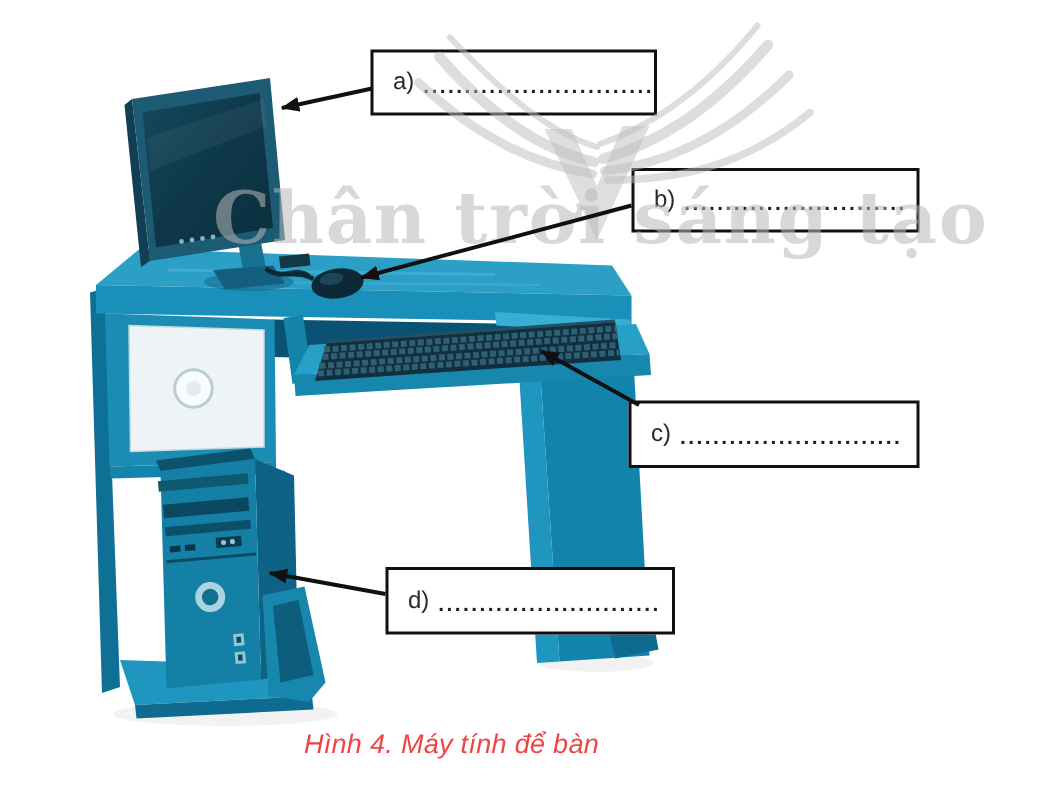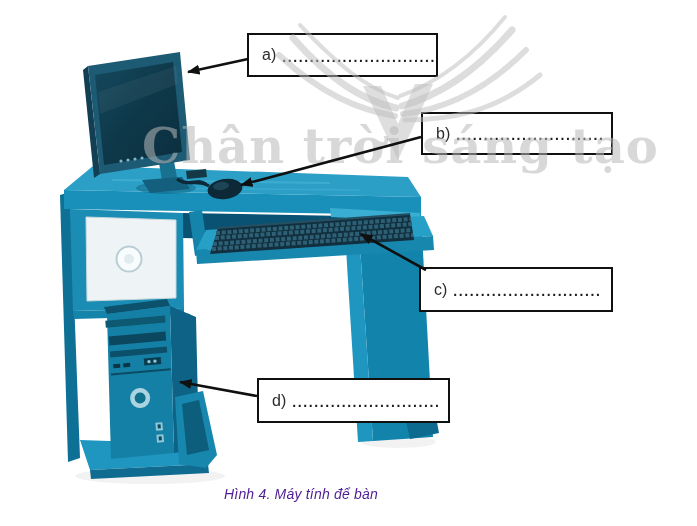--- a/index.html
+++ b/index.html
@@ -1,21 +1,21 @@
 <!DOCTYPE html>
 <html><head>
 <meta charset="utf-8">
 <style>
   html,body{margin:0;padding:0;background:#fff;}
   #page{position:relative;width:697px;height:526px;background:#ffffff;overflow:hidden;
         font-family:"Liberation Sans",sans-serif;}
   #scene,#arrows,#wmark{position:absolute;left:0;top:0;width:697px;height:526px;}
   #scene{z-index:1;}
   #caption{position:absolute;z-index:2;left:126px;top:486px;width:350px;text-align:center;
-           font-style:italic;font-size:14px;color:#4c1d95;letter-spacing:.2px;}
+           font-style:italic;font-size:18px;color:#ef4444;letter-spacing:.2px;}
   .lbox{position:absolute;z-index:3;background:#ffffff;border:2.5px solid #101010;
         box-sizing:border-box;display:flex;align-items:center;padding-left:13px;
         color:#2b2b2b;overflow:hidden;}
   .lp{font-size:16px;margin-right:6px;flex:0 0 auto;}
   .ld{font-size:14px;font-weight:700;letter-spacing:1.6px;color:#1d1d1d;
       padding-top:3px;white-space:nowrap;overflow:hidden;}
   #box-a{left:247px;top:33px;width:191px;height:44px;}
   #box-b{left:421px;top:112px;width:192px;height:43px;}
   #box-c{left:419px;top:267px;width:194px;height:45px;}
   #box-d{left:257px;top:378px;width:193px;height:45px;}

